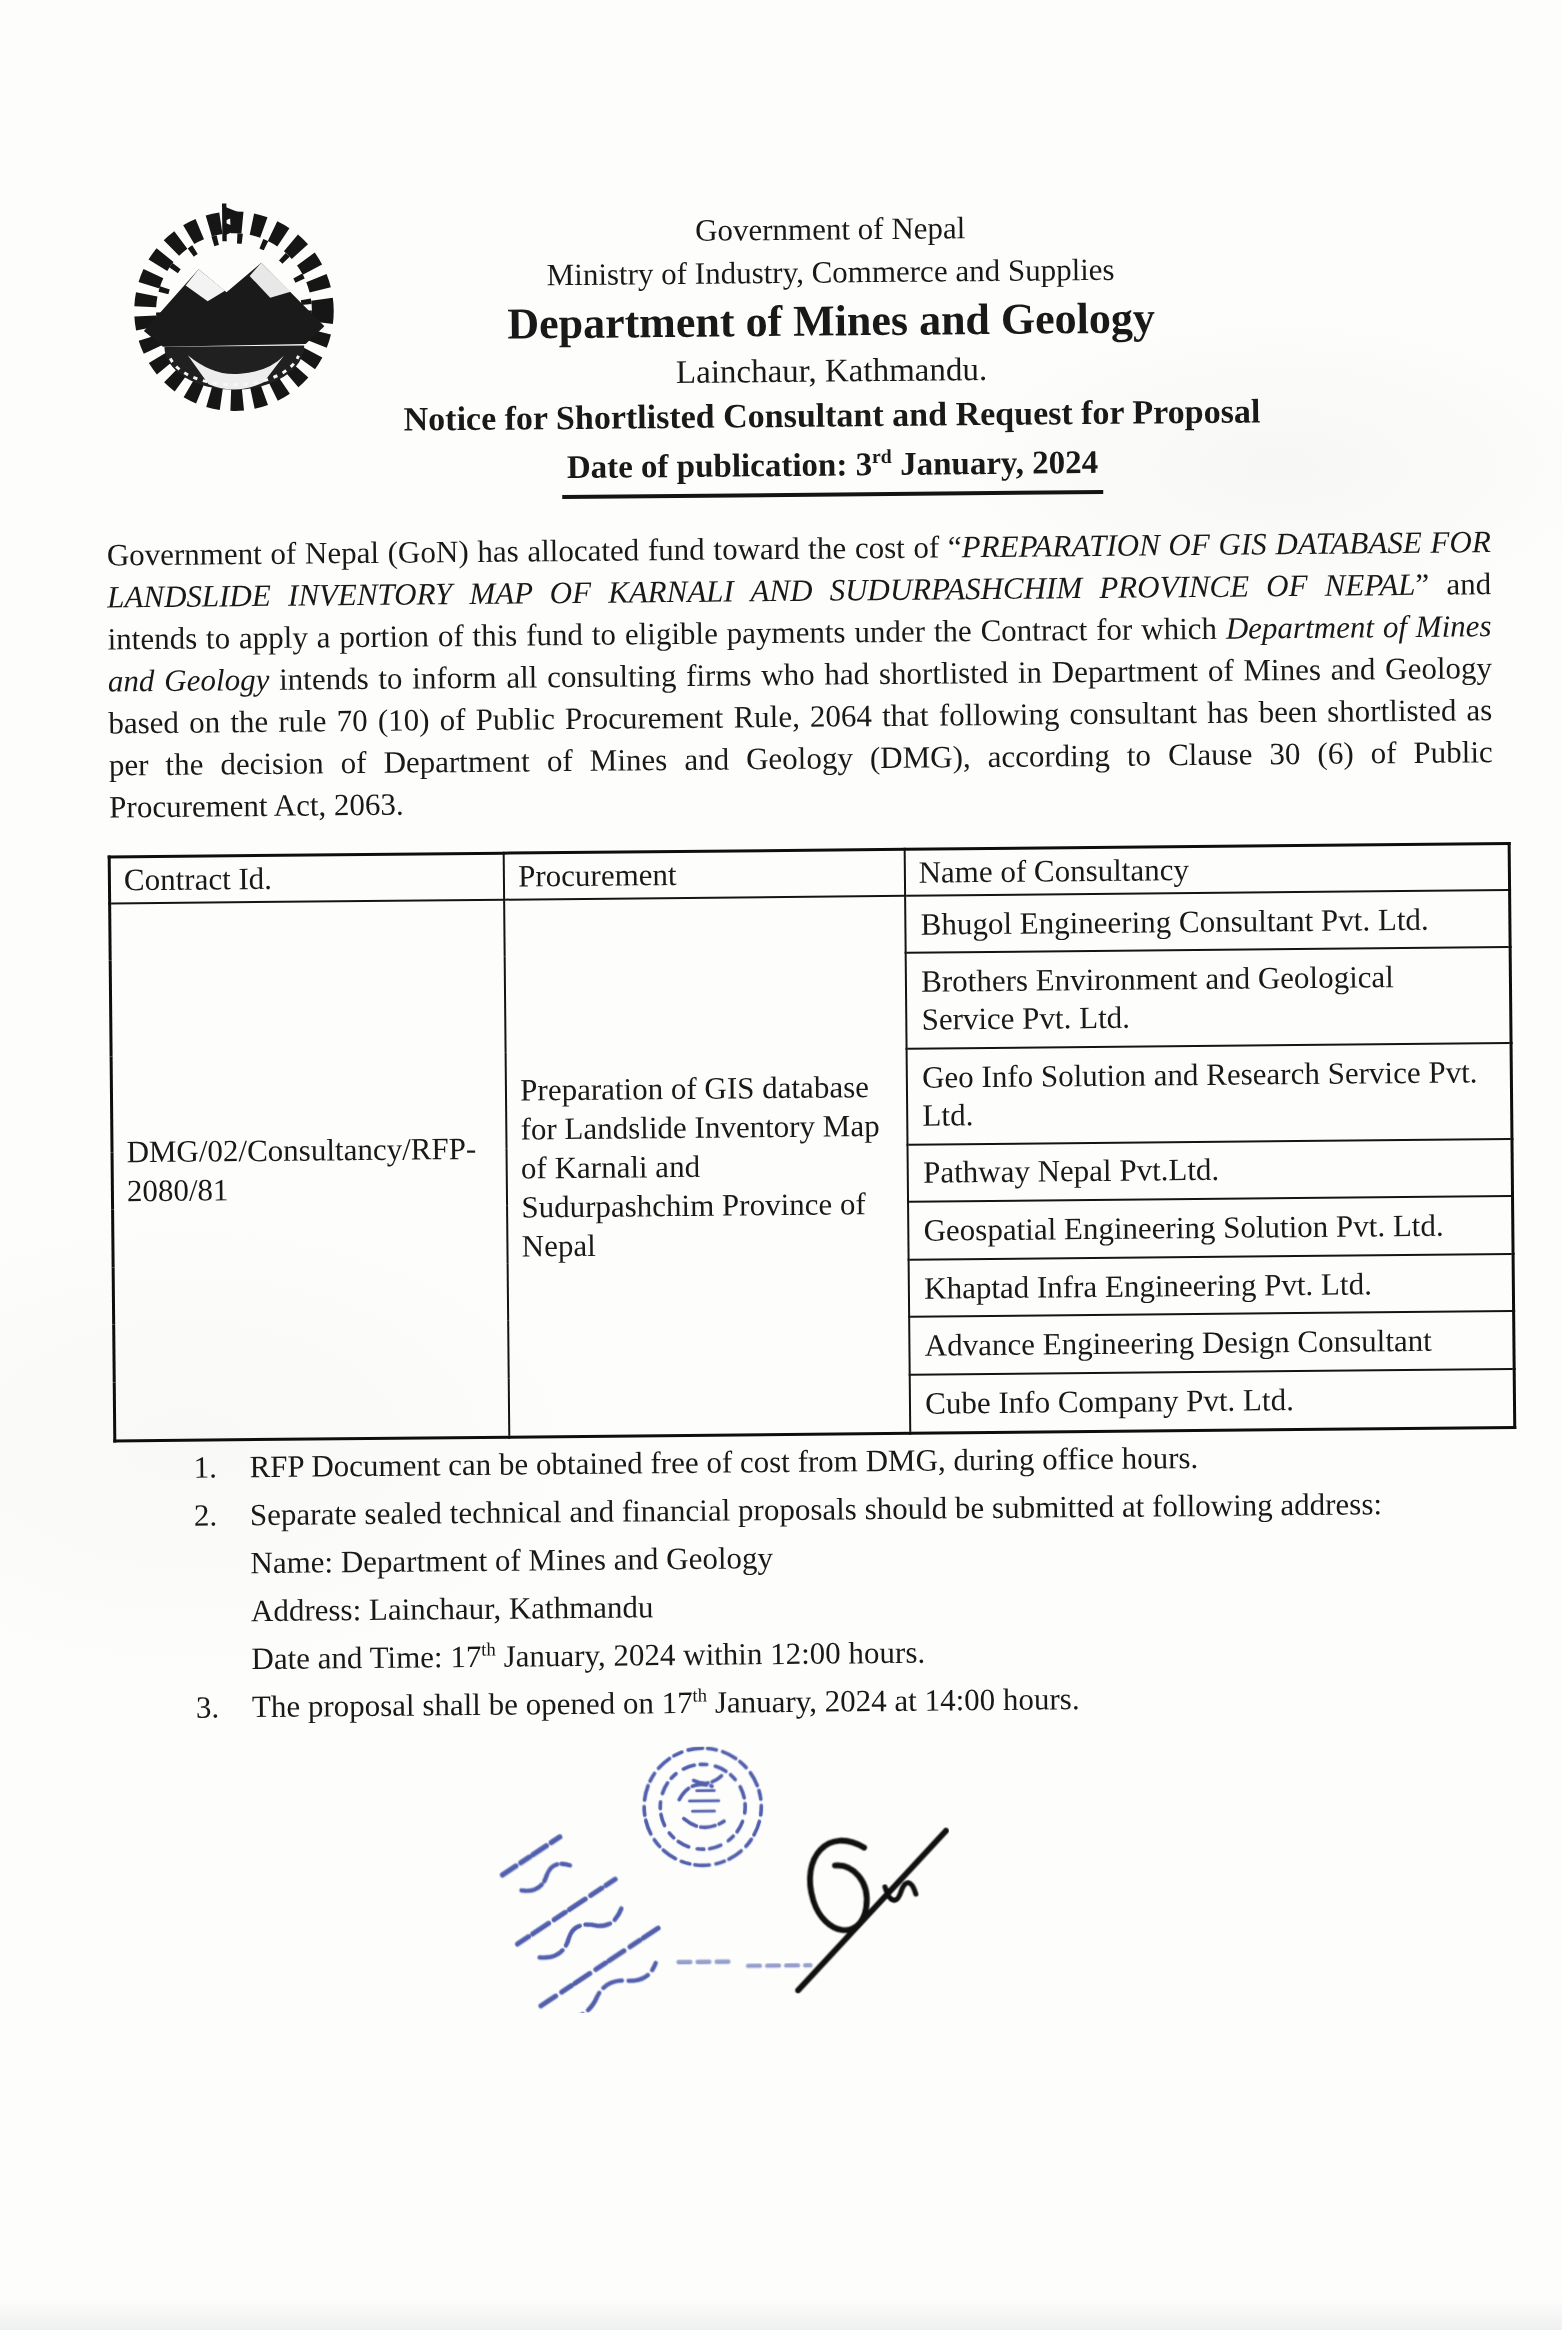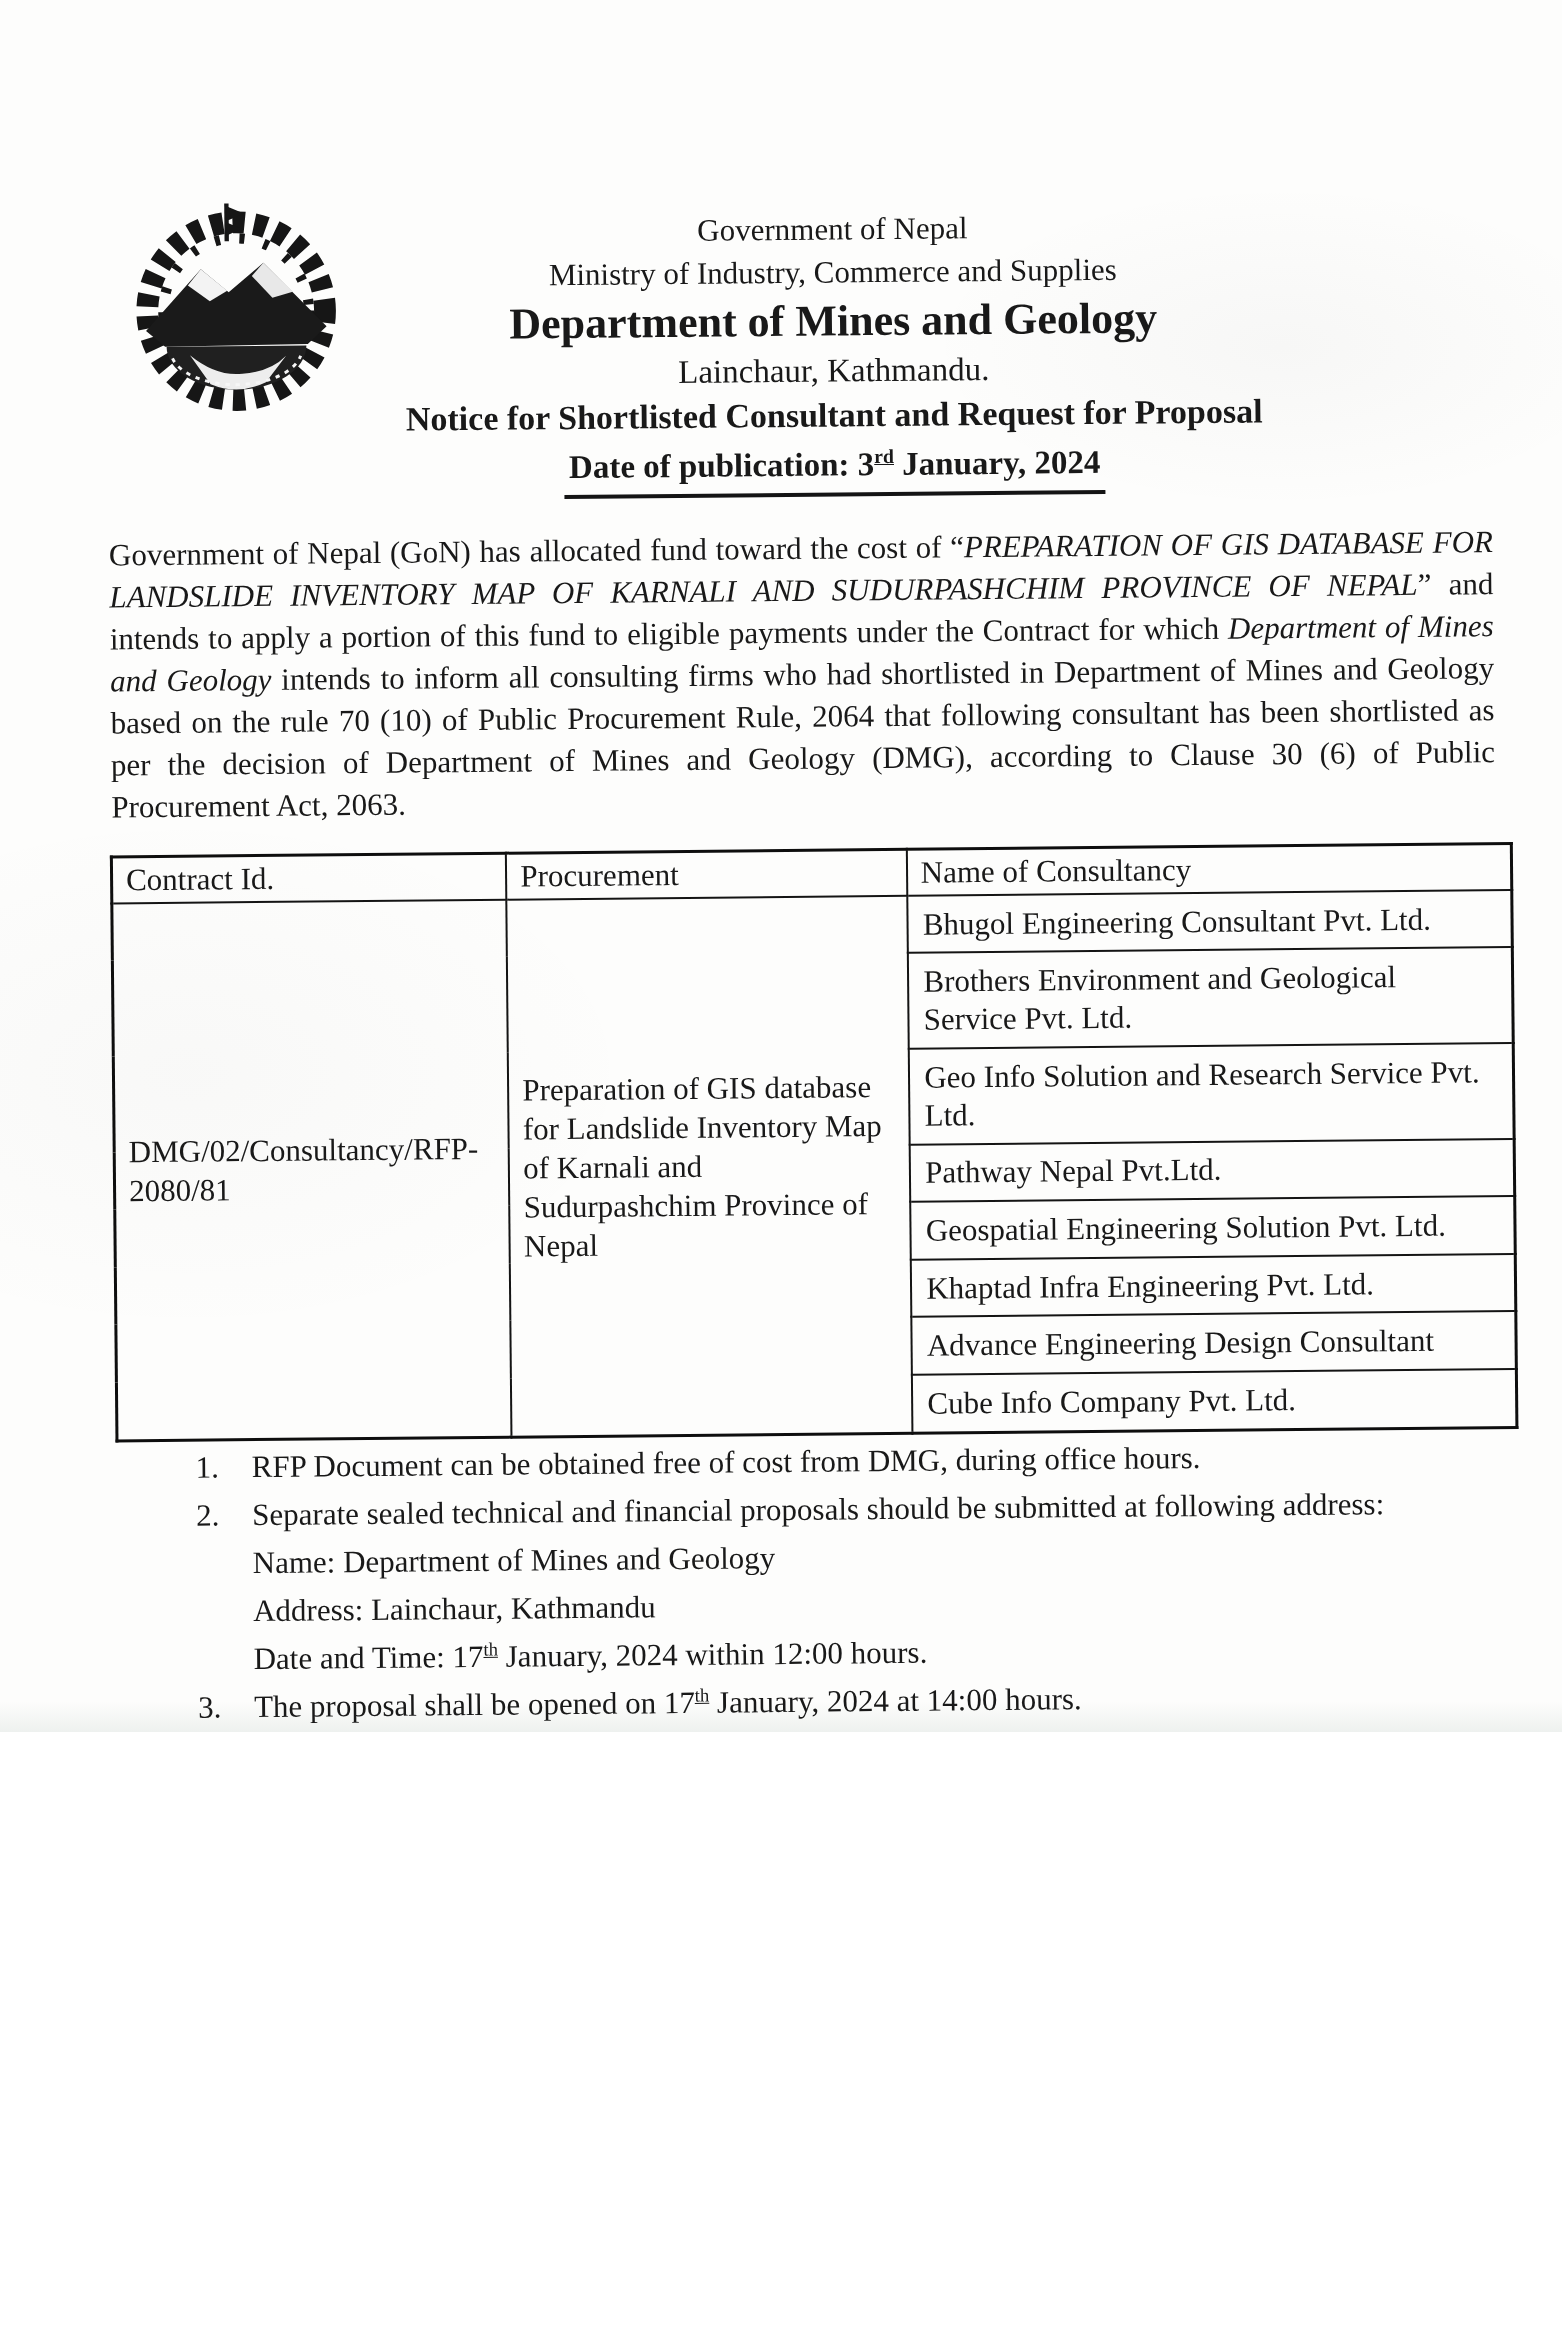--- a/index.html
+++ b/index.html
@@ -4,41 +4,41 @@
 <style>
   html,body{margin:0;padding:0;}
   body{
     width:1563px;height:2330px;
     background:#ffffff;
     font-family:"Liberation Serif","DejaVu Serif",serif;
     color:#191919;
     overflow:hidden;
   }
   .page{
-    position:relative;width:1563px;height:1732px;
+    position:relative;width:1563px;height:2330px;
     background:
       radial-gradient(ellipse 512px 234px at 82% 20%, rgba(60,60,60,0.03), transparent 70%),
       radial-gradient(ellipse 658px 380px at 12% 62%, rgba(60,60,60,0.025), transparent 70%),
       linear-gradient(0deg, rgba(168,186,178,0.18), rgba(168,186,178,0) 31px),
       #fdfdfc;
     overflow:hidden;
   }
   .tilt{position:absolute;inset:0;transform:rotate(-0.55deg);transform-origin:50% 38%;}
 
   
   .emblem{position:absolute;left:123px;top:196px;width:233px;height:214px;}
   .header{position:absolute;left:139px;right:29px;top:209px;text-align:center;}
   .h-gov{font-size:31px;line-height:42px;}
   .h-min{font-size:31px;line-height:43px;}
   .h-dept{font-size:44px;font-weight:bold;line-height:56px;}
   .h-addr{font-size:33px;line-height:43px;}
   .h-notice{font-size:34px;font-weight:bold;line-height:46px;}
   .h-pub{font-size:33px;font-weight:bold;line-height:47px;margin-top:2.9px;}
   .h-pub .u{display:inline-block;border-bottom:4.4px solid #141414;padding:0 4.4px 3.7px 4.4px;}
-  .sup{font-size:0.6em;vertical-align:super;line-height:0;text-decoration:underline;}
+  .sup{font-size:0.6em;vertical-align:super;line-height:0;}
 
   
   .para{
     position:absolute;left:110px;top:528px;width:1384px;
     font-size:31px;line-height:42px;text-align:justify;
   }
   .italic{font-style:italic;}
 
   
   .tbl-wrap{position:absolute;left:108px;top:849px;width:1403px;}

